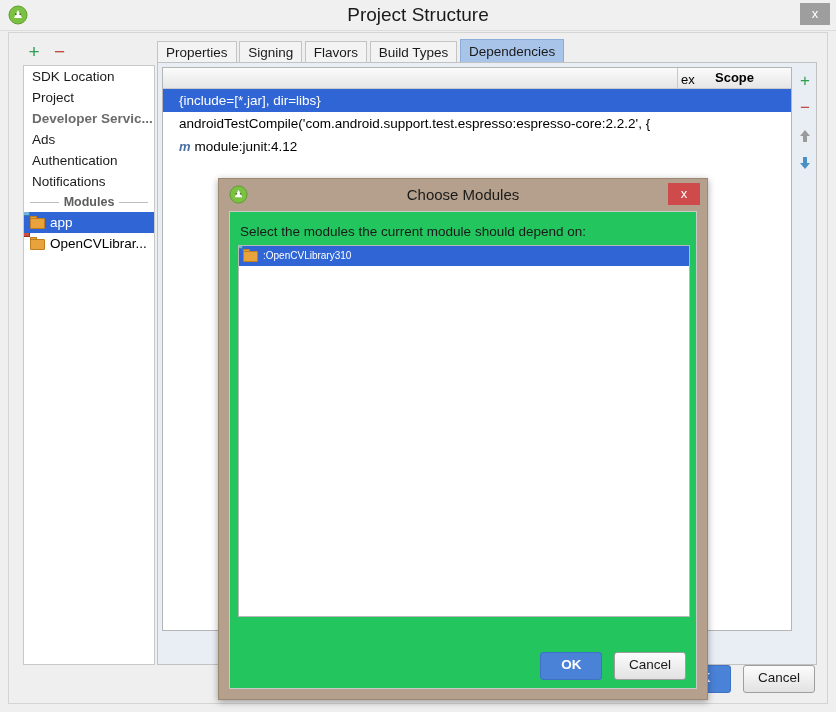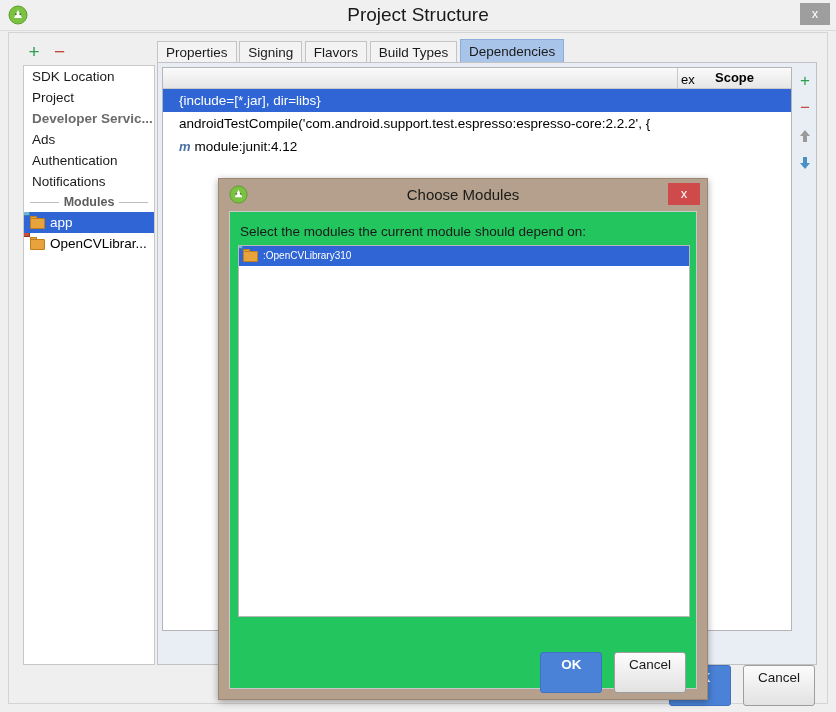--- a/index.html
+++ b/index.html
@@ -291,21 +291,21 @@
   .dt-minus { color: #c0483c; }
 
   
   #main-buttons {
     position: absolute;
     right: 12px; bottom: 12px;
     height: 26px;
   }
   .btn {
     display: inline-block;
-    height: 41px;
+    height: 28px;
     min-width: 62px;
     padding: 0 14px;
     font-size: 13.5px;
     line-height: 24px;
     text-align: center;
     border: 1px solid #9e9e9e;
     border-radius: 3px;
     background: linear-gradient(to bottom, #fcfcfc, #e2e2e2);
     cursor: pointer;
     box-sizing: border-box;

